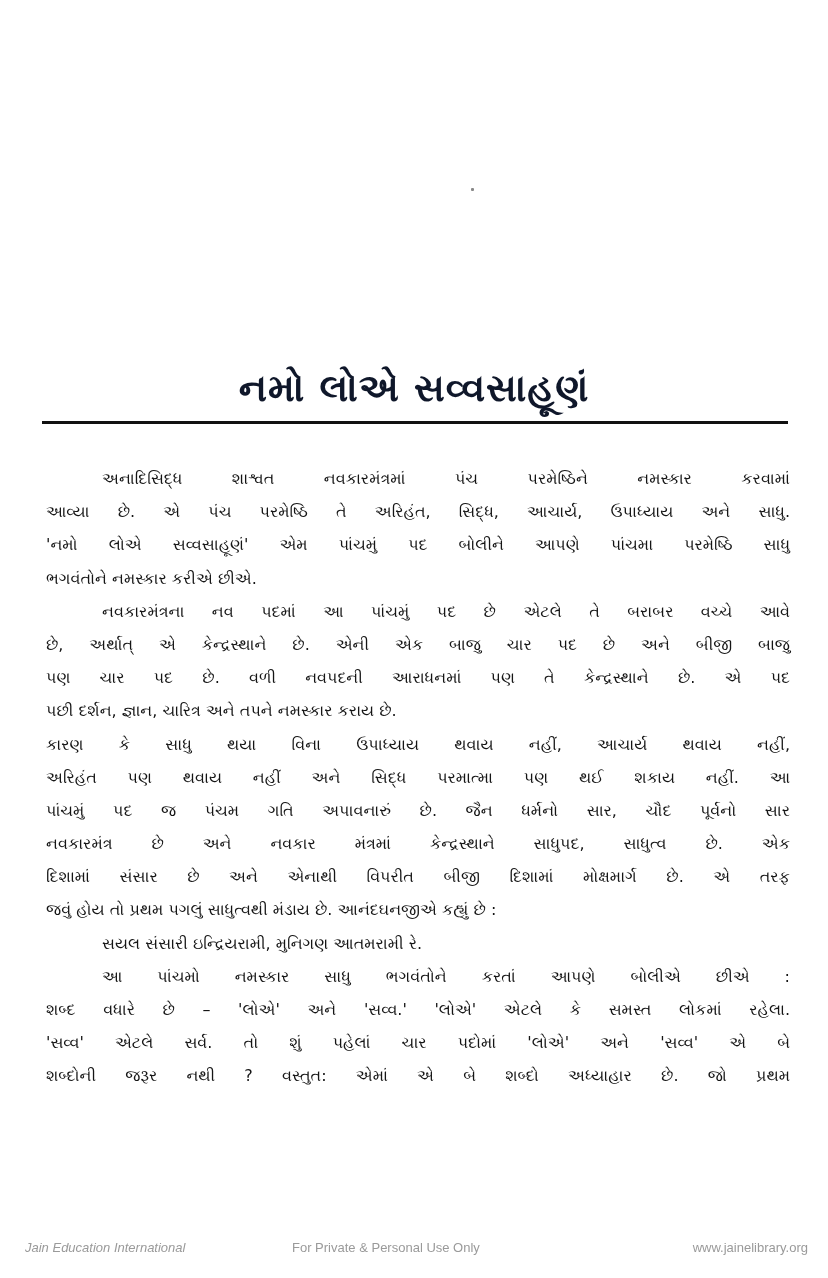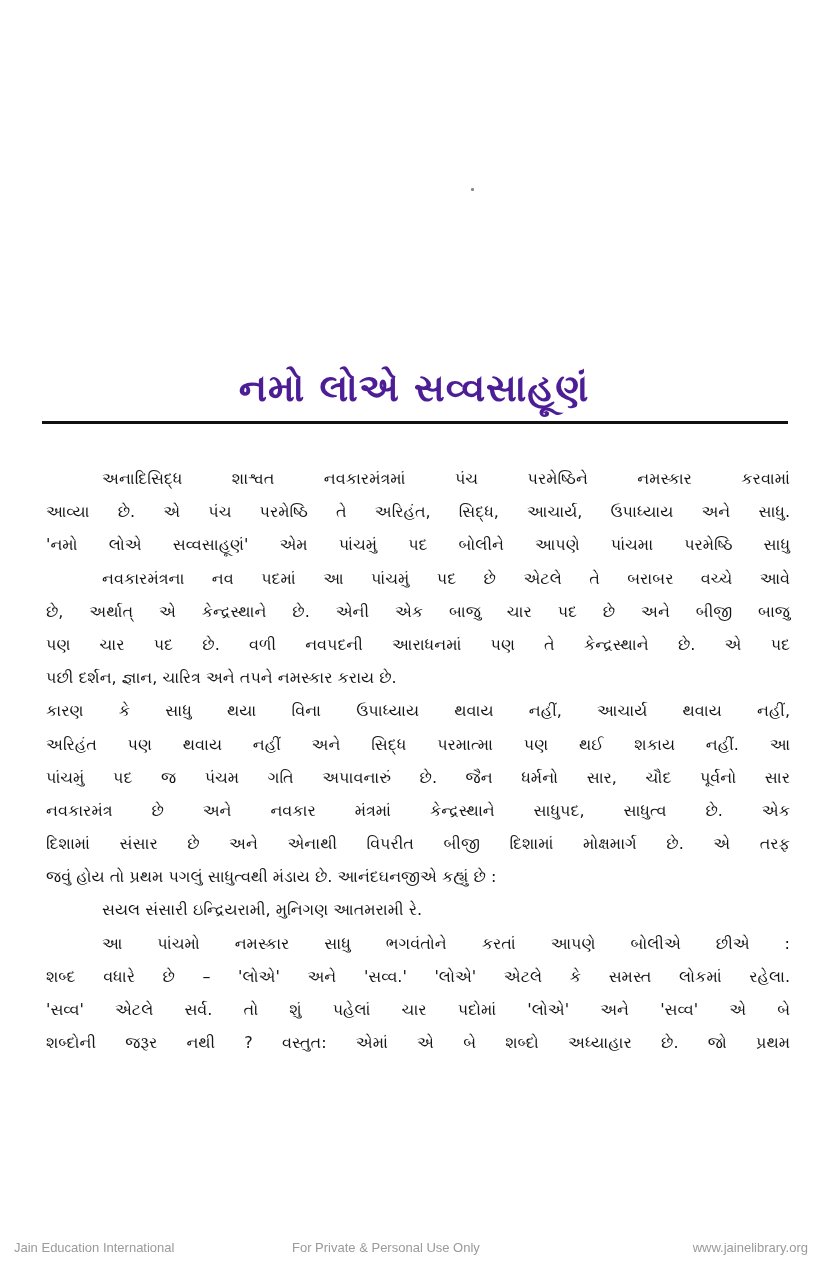--- a/index.html
+++ b/index.html
@@ -8,57 +8,58 @@
       font-family: "DejaVu Sans", sans-serif; color: #111111;
     }
     .page { position: absolute; left: 0; top: 0; width: 828px; height: 1278px; }
     .speck {
       position: absolute; left: 471px; top: 188px; width: 3px; height: 3px;
       background: #888; border-radius: 1px;
     }
     .title {
       position: absolute; left: 0; width: 828px; top: 366px;
       text-align: center; font-size: 38px; font-weight: bold; letter-spacing: 1px;
-      color: #4c1d95;
+      color: #0f172a;
     }
     .rule {
       position: absolute; left: 42px; top: 421px; width: 746px; height: 3px;
       background: #111;
     }
     .body-text {
       position: absolute; left: 46px; top: 462px; width: 744px;
       font-size: 16px; line-height: 33.2px; color: #151515;
     }
     .line { white-space: nowrap; display: block; text-align: justify; text-align-last: justify; height: 33.2px; }
     .line.last { text-align-last: left; }
     .line.indent { padding-left: 56px; }
     .line.verse { padding-left: 56px; text-align-last: left; }
     .footer {
       position: absolute; left: 0; top: 1240px; width: 828px; height: 20px;
       font-family: "Liberation Sans", sans-serif; font-size: 13px; color: #9a9a9a;
     }
     .footer span { position: absolute; top: 0; }
-    .f-left { left: 14px; }
+    .f-left { left: 25px; font-style: italic; }
     .f-mid { left: 292px; }
     .f-right { right: 20px; }
   </style>
 </head>
 <body>
 
 <div class="page">
   <div class="speck"></div>
 
   <div class="title">નમો લોએ સવ્વસાહૂણં</div>
   <div class="rule"></div>
 
   <div class="body-text">
 
     <span class="line indent">અનાદિસિદ્ધ શાશ્વત નવકારમંત્રમાં પંચ પરમેષ્ઠિને નમસ્કાર કરવામાં</span>
     <span class="line">આવ્યા છે. એ પંચ પરમેષ્ઠિ તે અરિહંત, સિદ્ધ, આચાર્ય, ઉપાધ્યાય અને સાધુ.</span>
     <span class="line">'નમો લોએ સવ્વસાહૂણં' એમ પાંચમું પદ બોલીને આપણે પાંચમા પરમેષ્ઠિ સાધુ</span>
+    <span class="line last">ભગવંતોને નમસ્કાર કરીએ છીએ.</span>
 
     <span class="line indent">નવકારમંત્રના નવ પદમાં આ પાંચમું પદ છે એટલે તે બરાબર વચ્ચે આવે</span>
     <span class="line">છે, અર્થાત્ એ કેન્દ્રસ્થાને છે. એની એક બાજુ ચાર પદ છે અને બીજી બાજુ</span>
     <span class="line">પણ ચાર પદ છે. વળી નવપદની આરાધનમાં પણ તે કેન્દ્રસ્થાને છે. એ પદ</span>
     <span class="line last">પછી દર્શન, જ્ઞાન, ચારિત્ર અને તપને નમસ્કાર કરાય છે.</span>
 
     <span class="line">કારણ કે સાધુ થયા વિના ઉપાધ્યાય થવાય નહીં, આચાર્ય થવાય નહીં,</span>
     <span class="line">અરિહંત પણ થવાય નહીં અને સિદ્ધ પરમાત્મા પણ થઈ શકાય નહીં. આ</span>
     <span class="line">પાંચમું પદ જ પંચમ ગતિ અપાવનારું છે. જૈન ધર્મનો સાર, ચૌદ પૂર્વનો સાર</span>
     <span class="line">નવકારમંત્ર છે અને નવકાર મંત્રમાં કેન્દ્રસ્થાને સાધુપદ, સાધુત્વ છે. એક</span>

